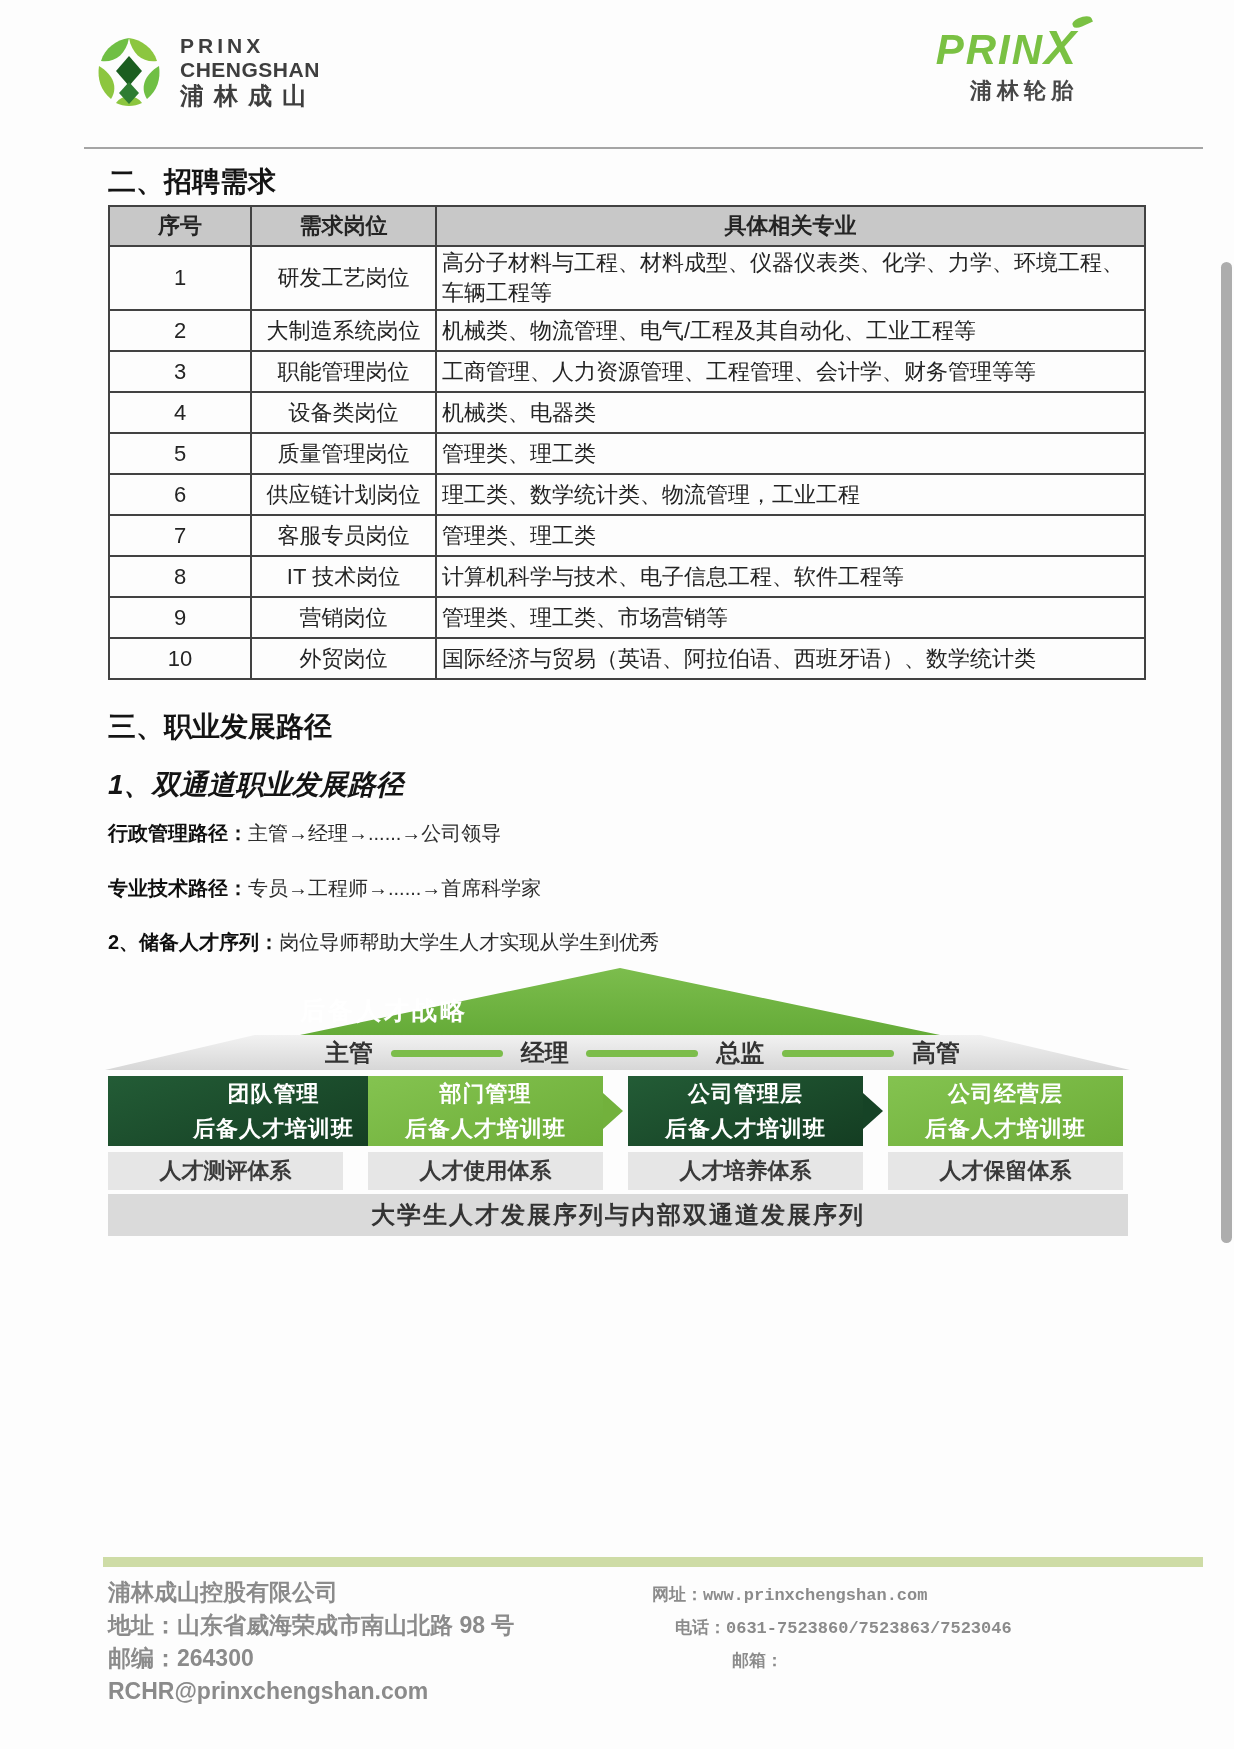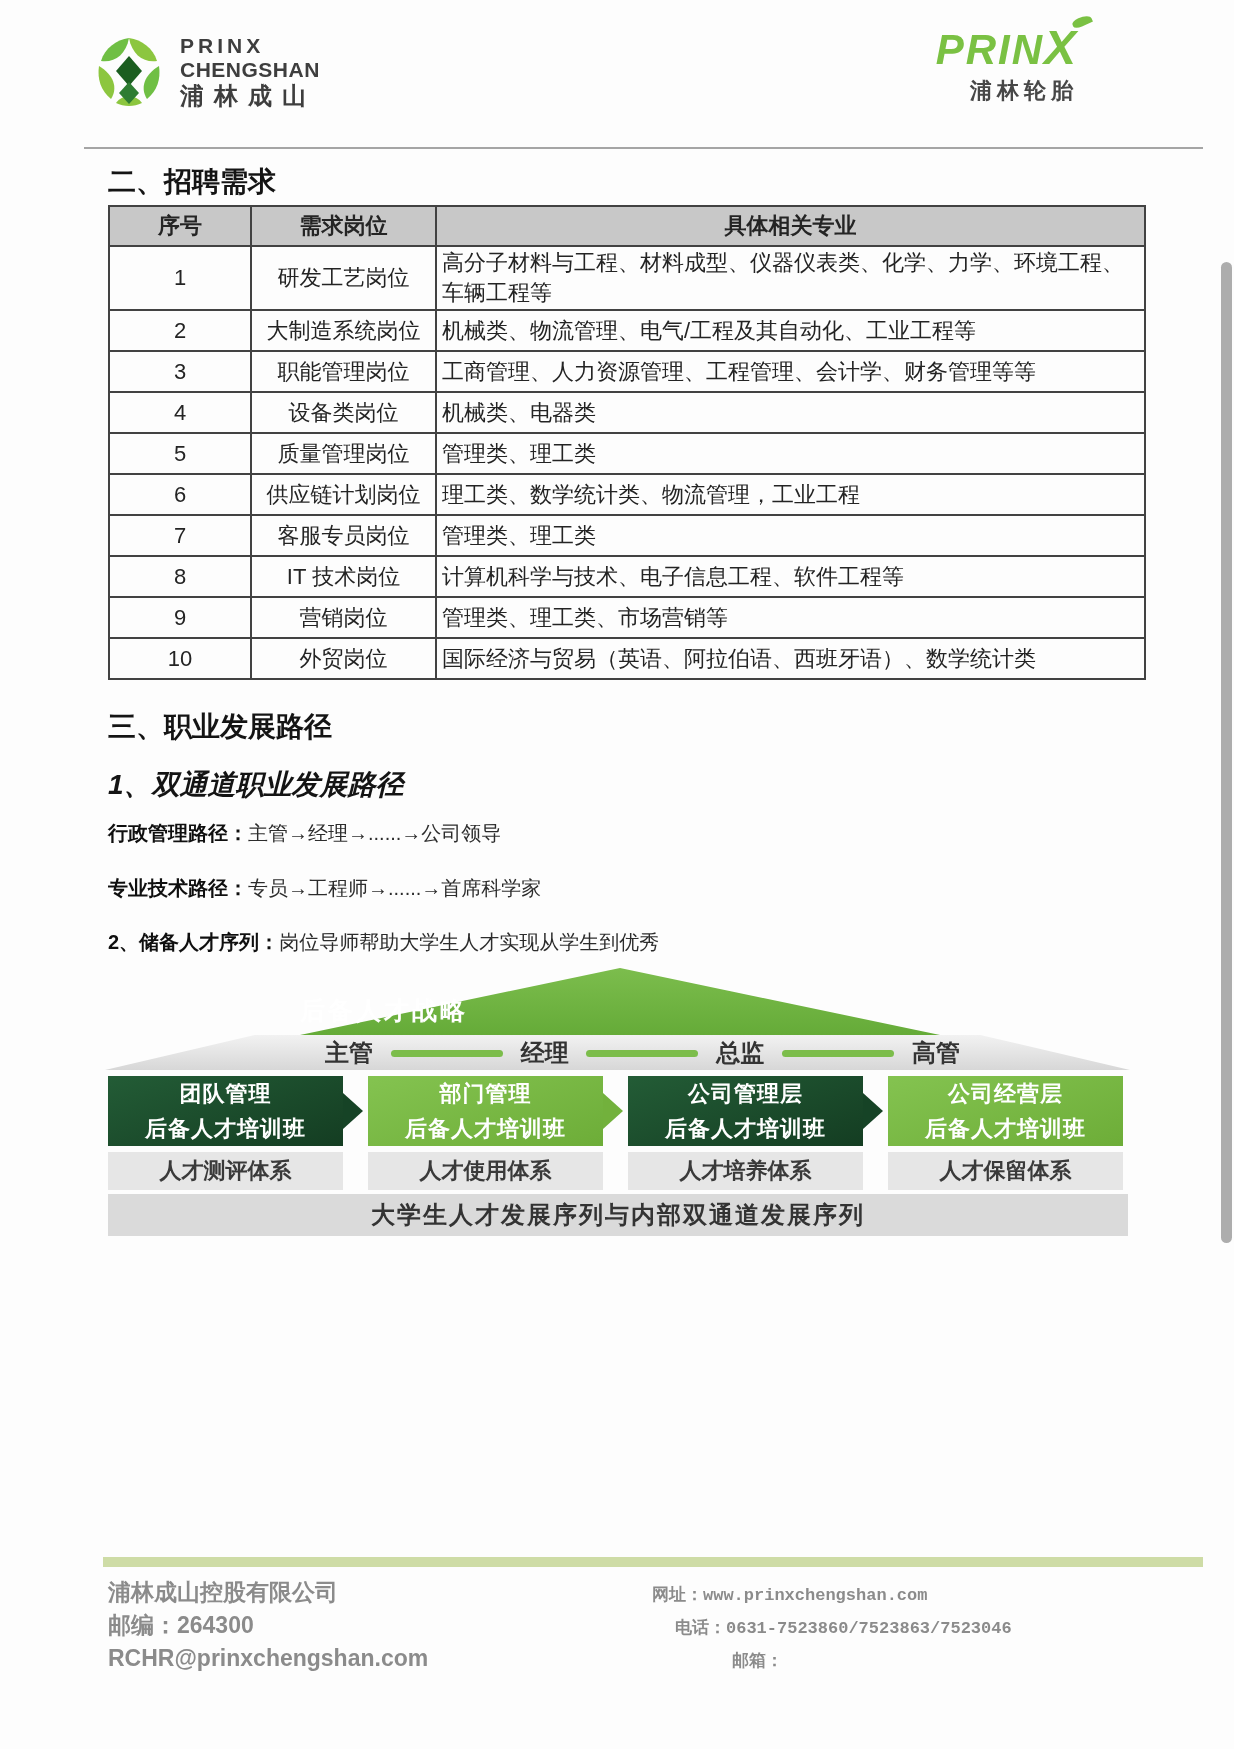--- a/index.html
+++ b/index.html
@@ -196,21 +196,21 @@
     <div class="tier-row">
         <span>主管</span>
         <span class="tier-connector"></span>
         <span>经理</span>
         <span class="tier-connector"></span>
         <span>总监</span>
         <span class="tier-connector"></span>
         <span>高管</span>
       </div>
     <div>
-        <div class="tbox dark tip" style="left: 3px;">
+        <div class="tbox dark tip" style="left: 3px; padding-left: 48px;">
           <div>团队管理</div>
           <div>后备人才培训班</div>
         </div>
         <div class="tbox light tip" style="left: 263px;">
           <div>部门管理</div>
           <div>后备人才培训班</div>
         </div>
         <div class="tbox dark tip" style="left: 523px;">
           <div>公司管理层</div>
           <div>后备人才培训班</div>
@@ -227,20 +227,21 @@
         <div class="band-seg" style="left: 783px;">人才保留体系</div>
       </div>
     <div class="bottom-bar">大学生人才发展序列与内部双通道发展序列</div>
   </div>
 
 
   <div class="abs green-divider"></div>
 
   <div class="abs footer-left">
     <div>浦林成山控股有限公司</div>
+    <div>地址：山东省威海荣成市南山北路 98 号</div>
     <div>邮编：264300</div>
     <div>RCHR@prinxchengshan.com</div>
   </div>
 
   <div class="abs footer-right">
     <div class="fr0">网址：www.prinxchengshan.com</div>
     <div class="fr1">电话：0631-7523860/7523863/7523046</div>
     <div class="fr2">邮箱：</div>
   </div>
 

